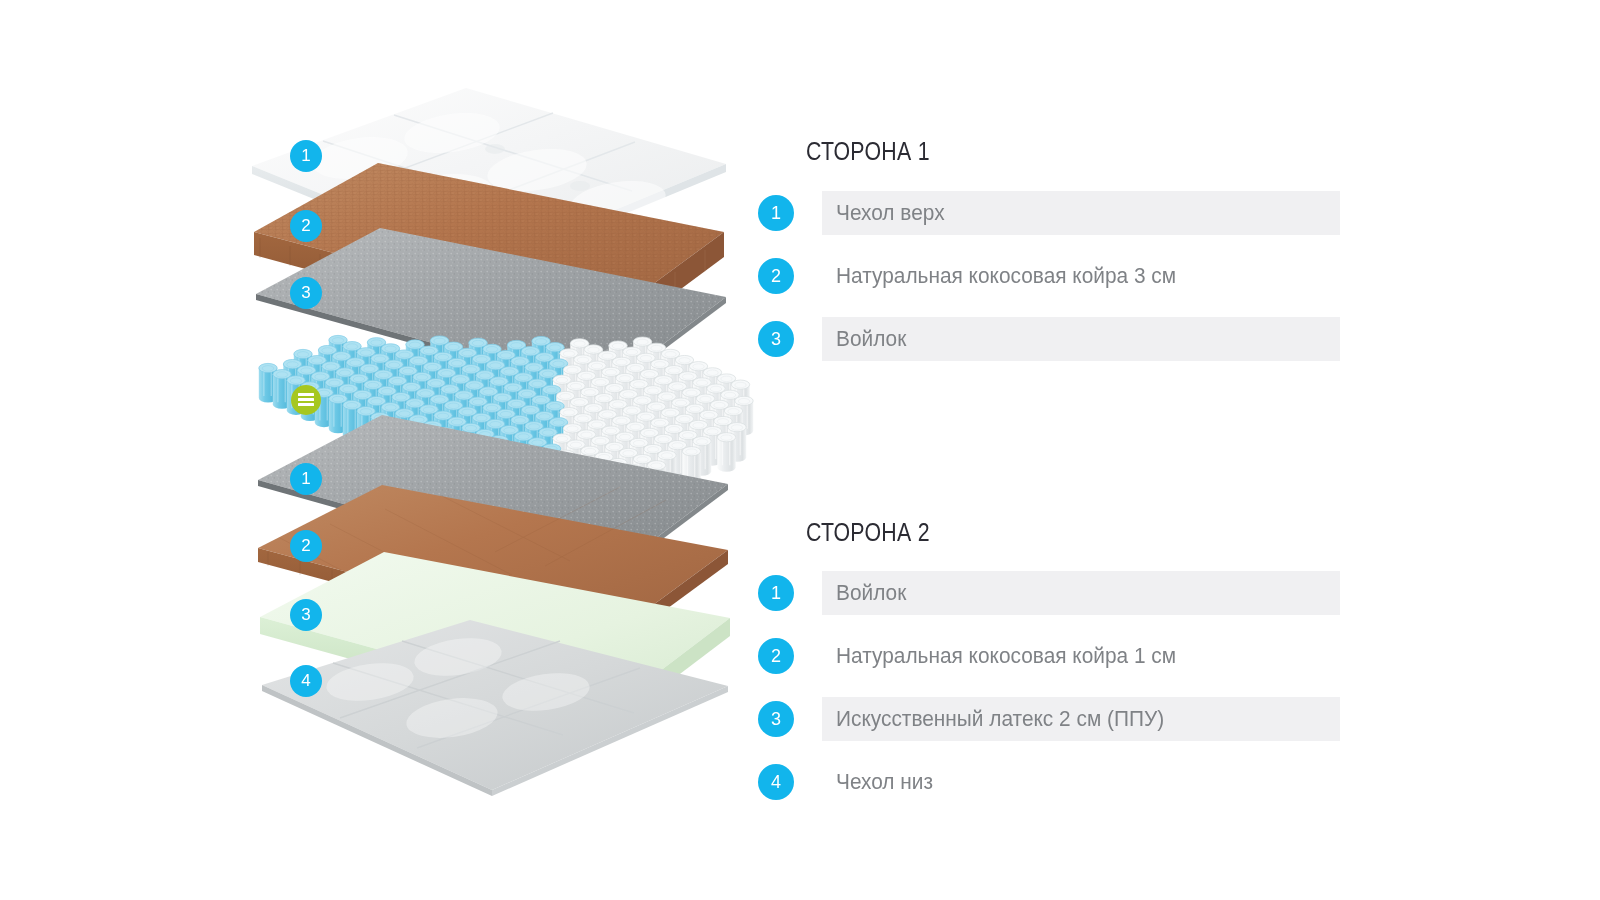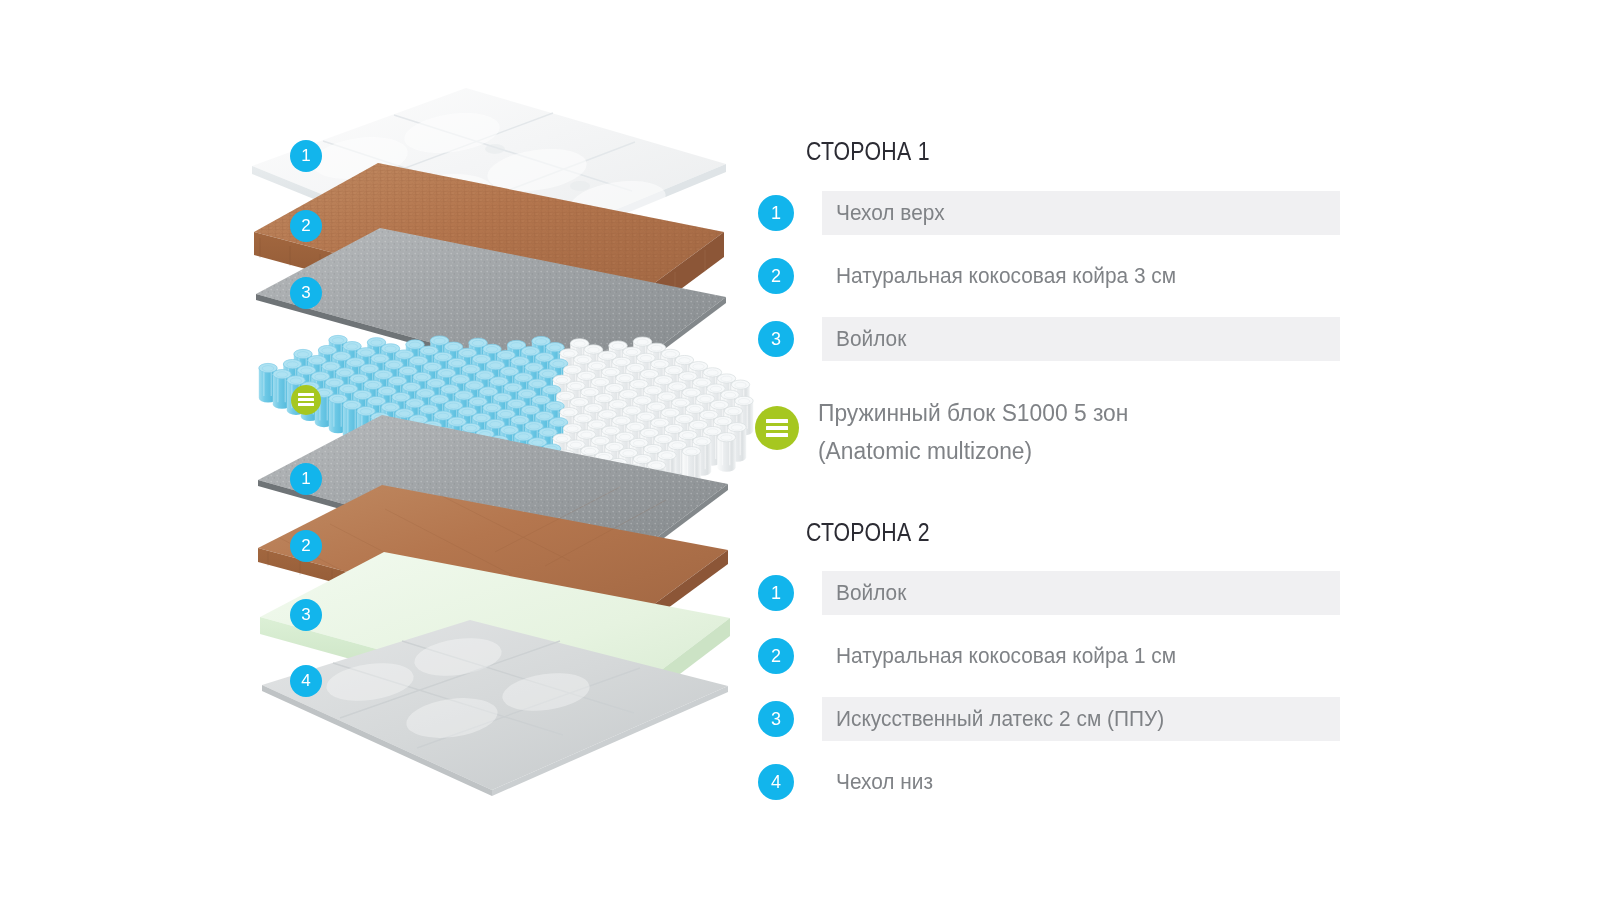--- a/index.html
+++ b/index.html
@@ -1877,33 +1877,20 @@
       <div class="stripe"></div>
       <div class="badge">2</div>
       <div class="label">Натуральная кокосовая койра 3 см</div>
     </div>
     <div class="row" style="top:273px;">
       <div class="stripe"></div>
       <div class="badge">3</div>
       <div class="label">Войлок</div>
     </div>
 
-    <div class="feature">
-      <div class="gbadge">
-        <span class="bars">
-            <i></i>
-            <i></i>
-            <i></i>
-          </span>
-      </div>
-      <div class="ftext">
-        <span>Пружинный блок S1000 5 зон</span>
-        <span>(Anatomic multizone)</span>
-      </div>
-    </div>
 
     <div class="section-title" id="title-side2">СТОРОНА 2</div>
 
     <div class="row" style="top:527px;">
       <div class="stripe"></div>
       <div class="badge">1</div>
       <div class="label">Войлок</div>
     </div>
     <div class="row alt" style="top:590px;">
       <div class="stripe"></div>

